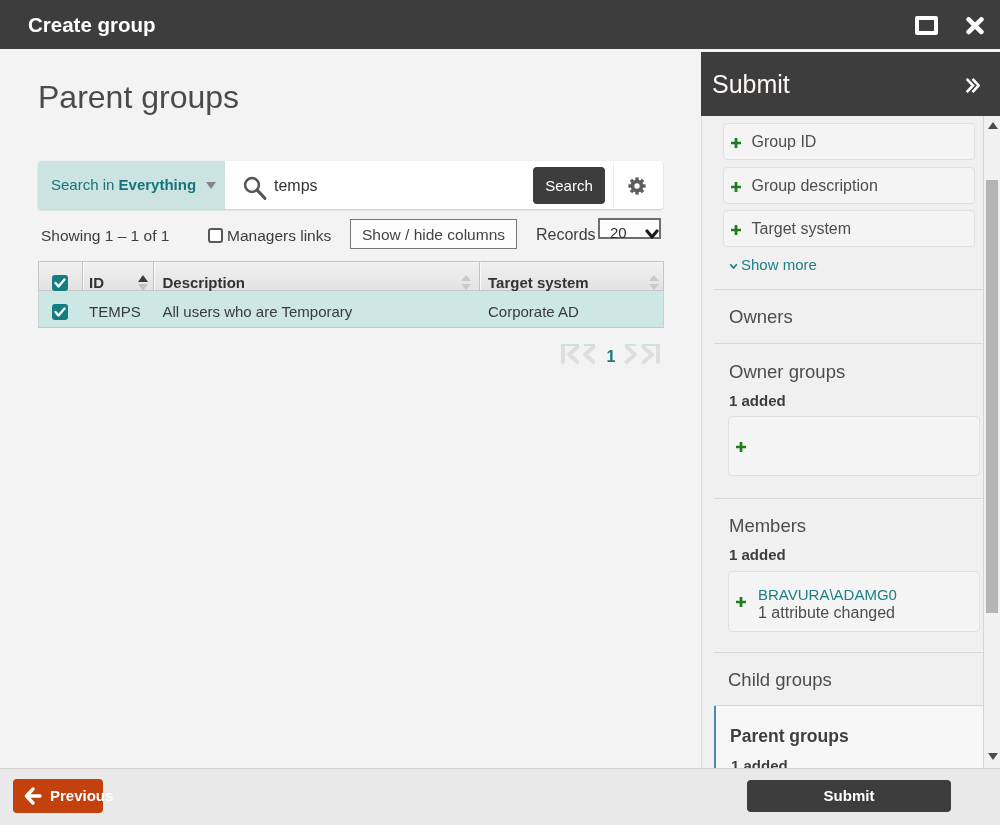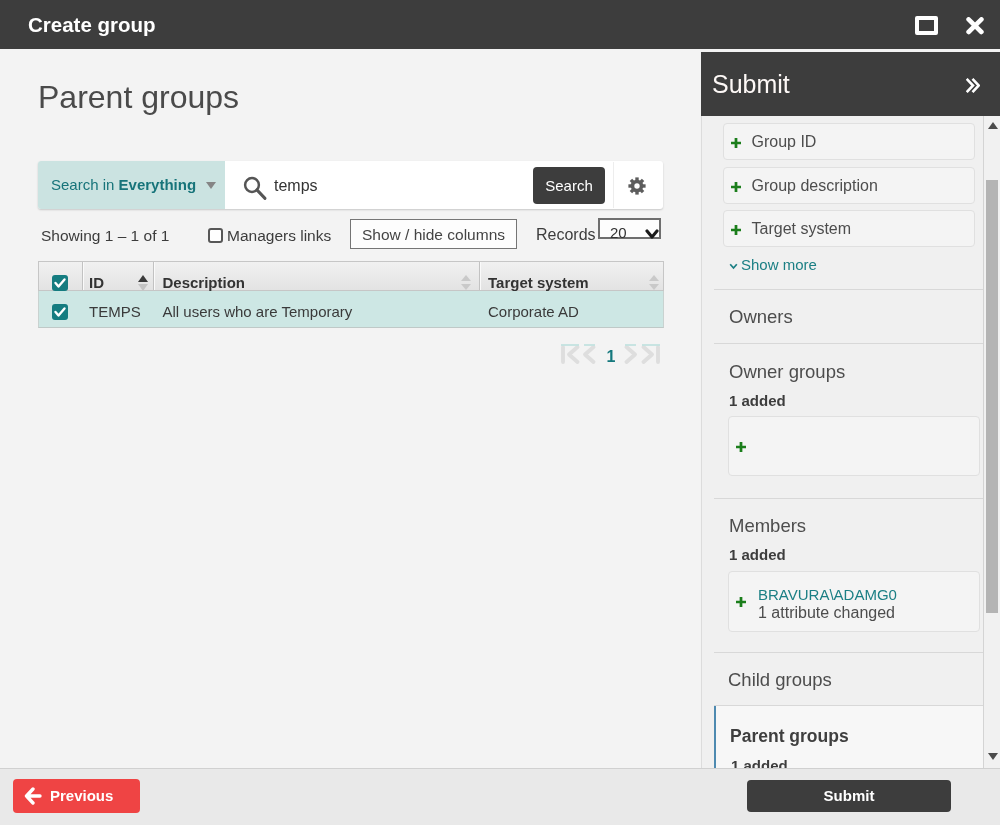--- a/index.html
+++ b/index.html
@@ -59,21 +59,21 @@
 .plus { position:absolute; left:7px; }
 
 
 #sbar { position:absolute; left:983px; top:116px; width:17px; height:652px; background:#f1f1f1; border-left:1px solid #d4d4d4; }
 #sbar .thumb { position:absolute; left:1.5px; top:64px; width:12px; height:433px; background:#b4b4b4; }
 #sbar .up { position:absolute; left:3.5px; top:6px; width:0; height:0; border-left:5px solid transparent; border-right:5px solid transparent; border-bottom:7px solid #4b4b4b; }
 #sbar .dn { position:absolute; left:3.5px; top:637px; width:0; height:0; border-left:5px solid transparent; border-right:5px solid transparent; border-top:7px solid #4b4b4b; }
 
 
 #footer { position:absolute; left:0; top:768px; width:1000px; height:57px; background:#e9e9e9; border-top:1px solid #d0d0d0; }
-#prevbtn { position:absolute; left:13px; top:9.5px; width:127px; height:34px; background:#ef4444; border-radius:4px; color:#fff; }
+#prevbtn { position:absolute; left:13px; top:9.5px; width:90px; height:34px; background:#c2410c; border-radius:4px; color:#fff; }
 #prevbtn span { position:absolute; left:37px; top:8px; font-size:15px; font-weight:bold; }
 #subbtn { position:absolute; left:747px; top:11px; width:204px; height:32px; background:#3d3d3d; border-radius:4px; color:#fff; text-align:center; line-height:32px; font-size:15px; font-weight:bold; }
 </style>
 </head>
 <body>
 
 <div id="topbar">
   <h1>Create group</h1>
   <div id="maxico"></div>
   <svg class="abs" style="left:966px;top:17px" width="18" height="18" viewBox="0 0 18 18">

